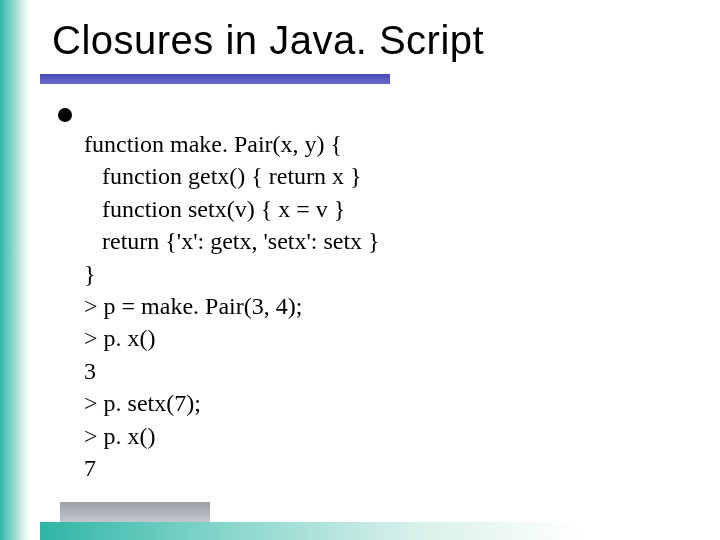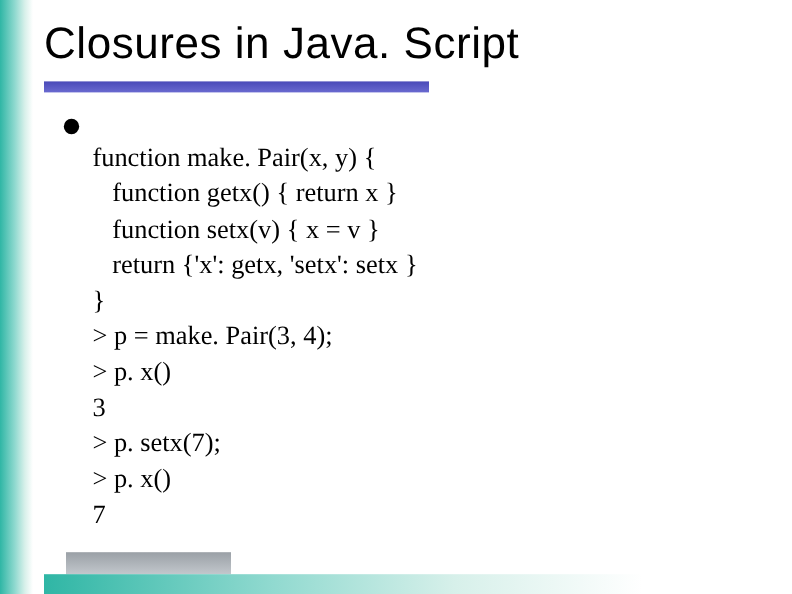--- a/index.html
+++ b/index.html
@@ -21,21 +21,21 @@
   .left-strip {
     position: absolute;
     left: 0;
     top: 0;
     width: 30px;
     height: 540px;
     background: linear-gradient(90deg, #2fb6a5 0%, #8fd9cf 45%, #d7f0ea 75%, #ffffff 100%);
   }
   .title {
     position: absolute;
-    left: 40px;
+    left: 52px;
     top: 18px;
     font-size: 40px;
     font-weight: normal;
     color: #000;
     letter-spacing: 0.5px;
   }
   
   .underline {
     position: absolute;
     left: 40px;

